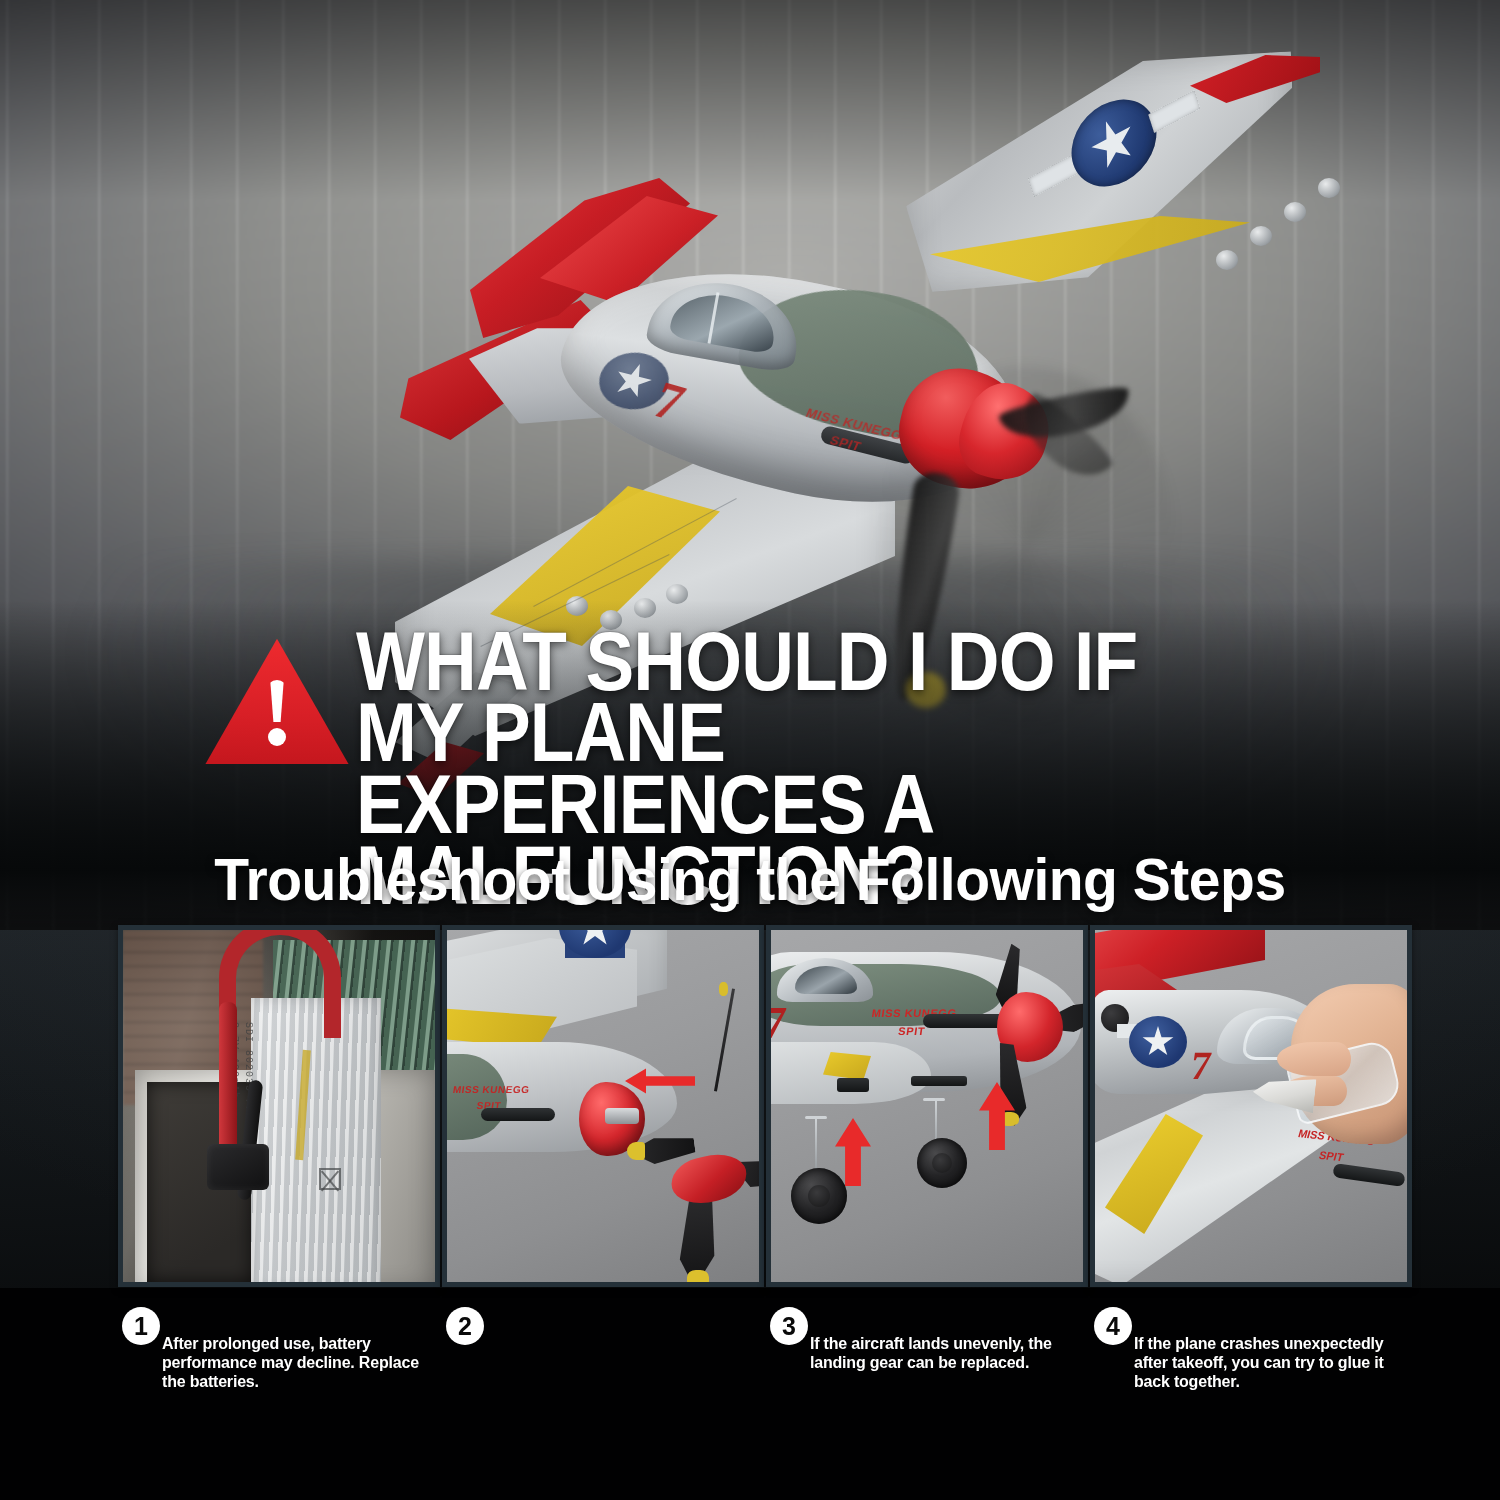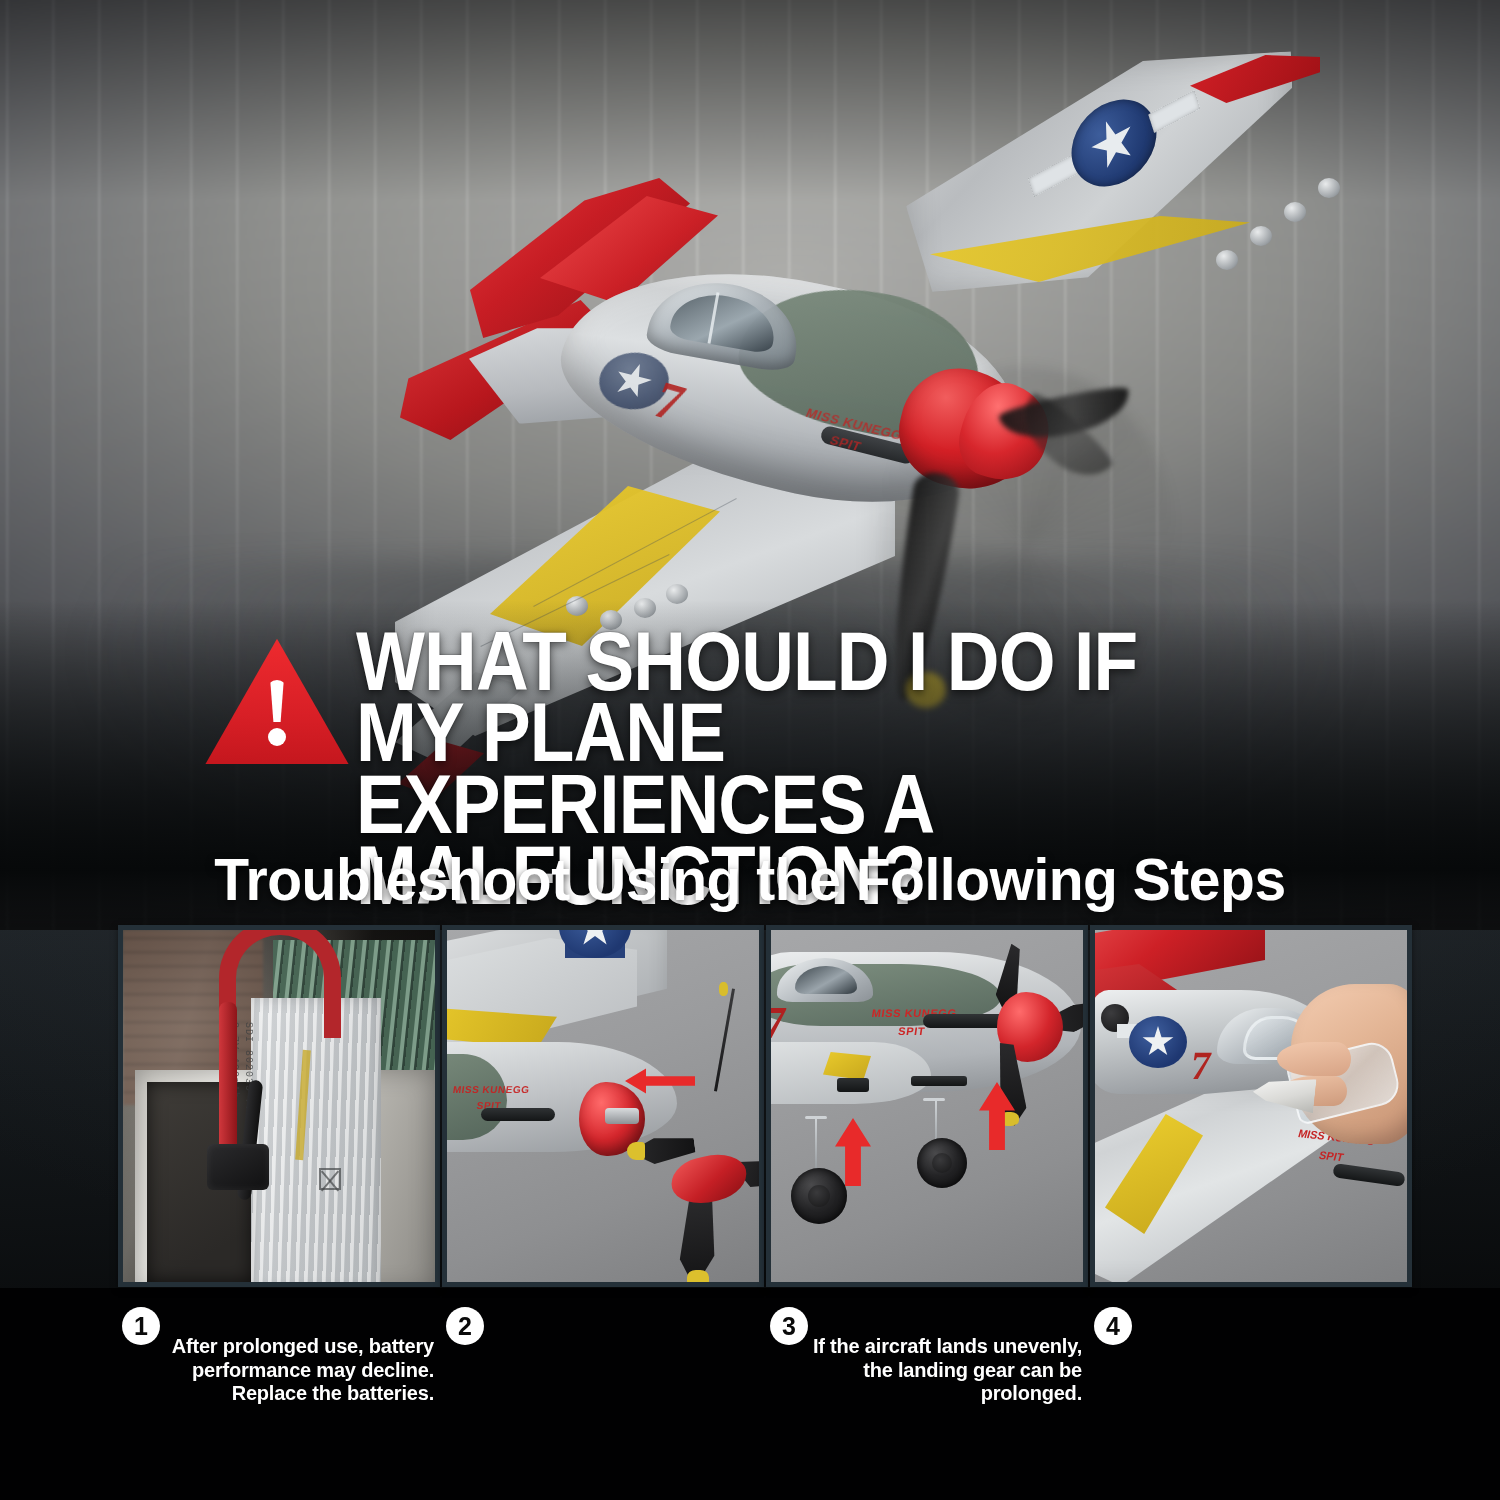--- a/index.html
+++ b/index.html
@@ -668,22 +668,22 @@
   .capRow { position:relative; margin-top:20px; height:186px; }
   .badge {
     position:absolute; left:4px; top:0; width:38px; height:38px; border-radius:50%;
     background:#fff; color:#0a0a0a;
     font-family:"Liberation Sans Narrow","Liberation Sans", sans-serif;
     font-weight:700; font-size:25px; line-height:38px; text-align:center;
   }
   .capText {
     position:absolute; left:44px; top:28px; width:272px;
     font-family:"Liberation Sans Narrow","Liberation Sans", sans-serif;
-    font-weight:700; font-size:20px; line-height:1.18;
-    color:#fff; text-align:right; letter-spacing:-0.2px;
+    font-weight:700; font-size:16px; line-height:1.18;
+    color:#fff; text-align:left; letter-spacing:-0.2px;
   }
   #bottomBlack {
     position:absolute; left:0; top:1288px; width:1500px; height:212px;
     background:#010102; z-index:0;
   }
   #steps .step { z-index:2; }
 </style>
 </head>
 <body>
 
@@ -857,21 +857,21 @@
           <div class="t3arrow" style="left:64px;top:188px;"></div>
 
           <div class="gearTee" style="left:152px;top:168px;"></div>
           <div class="gearStrut" style="left:164px;top:170px;height:60px;"></div>
           <div class="wheel" style="left:146px;top:208px;width:50px;height:50px;"></div>
           <div class="t3arrow" style="left:208px;top:152px;"></div>
         </div>
       </div>
       <div class="capRow">
         <div class="badge">3</div>
-        <div class="capText">If the aircraft lands unevenly, the landing gear can be prolonged.</div>
+        <div class="capText">If the aircraft lands unevenly, the landing gear can be replaced.</div>
       </div>
     </div>
 
     <div class="step s4">
       <div class="thumb">
         <div class="thumbInner">
           <div class="studioBg"></div>
           <div class="t4tail"></div>
           <div class="t4tail2"></div>
           <div class="t4boom"></div>
@@ -889,17 +889,18 @@
           <div class="t4vent"></div>
           <div class="t4hand"></div>
           <div class="t4bottle"></div>
           <div class="t4finger1"></div>
           <div class="t4finger2"></div>
           <div class="t4nozzle"></div>
         </div>
       </div>
       <div class="capRow">
         <div class="badge">4</div>
+        <div class="capText">If the plane crashes unexpectedly after takeoff, you can try to glue it back together.</div>
       </div>
     </div>
 
   </div>
 </div>
 
 </body></html>

